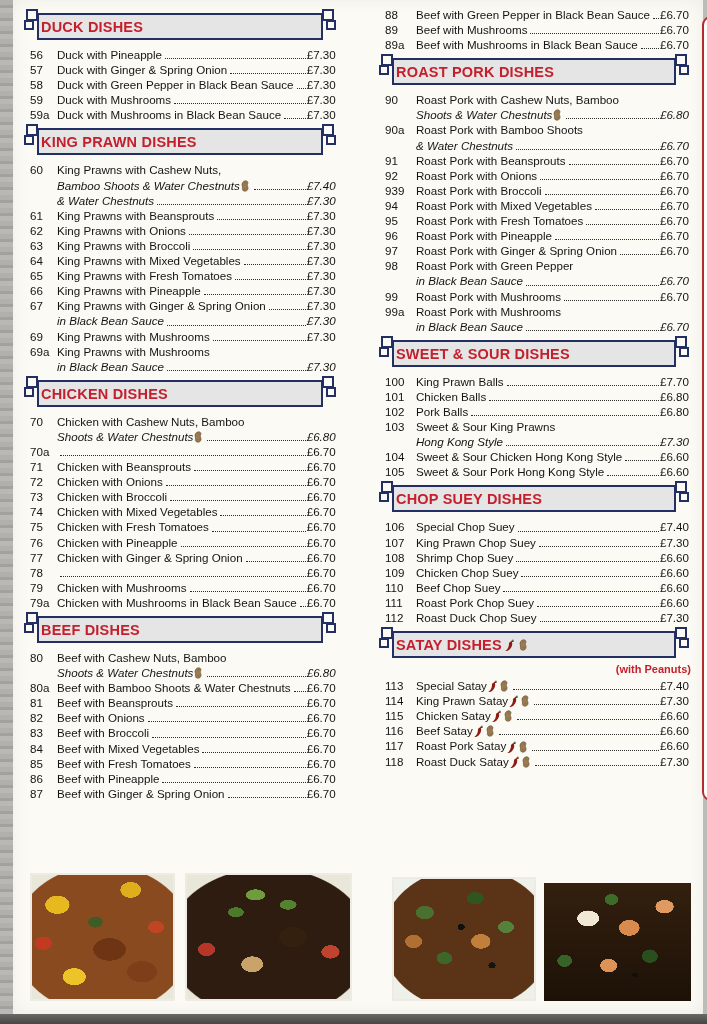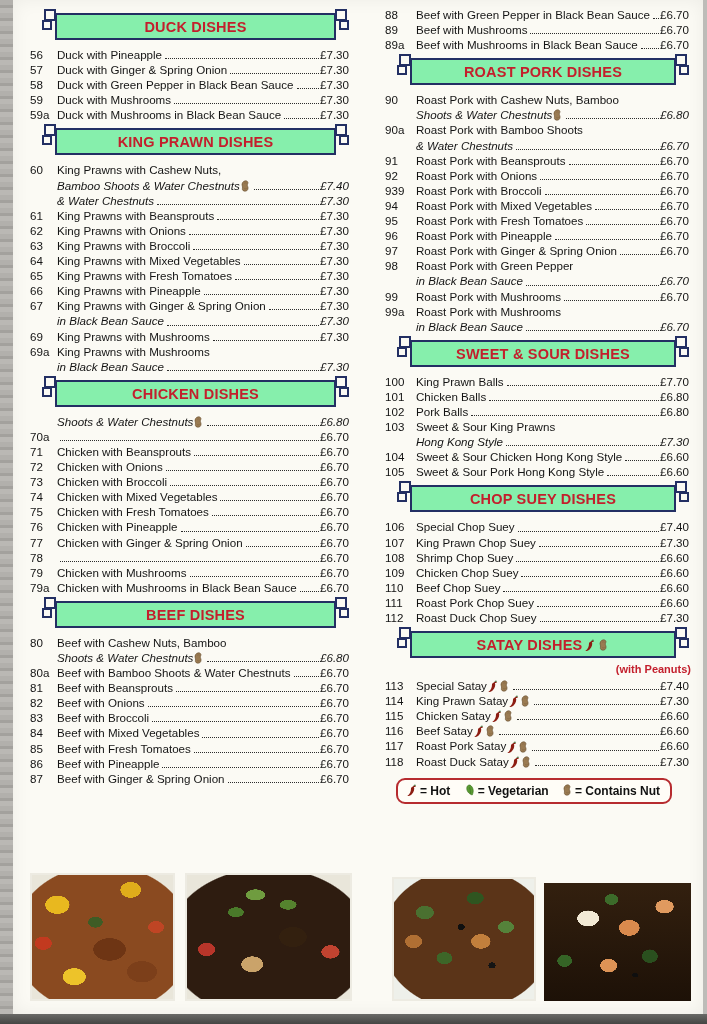--- a/index.html
+++ b/index.html
@@ -26,31 +26,30 @@
   .paper{
     position:absolute;left:13px;right:4px;top:0;bottom:10px;
     background:#fbfaf4;
     box-shadow:inset 0 0 18px rgba(0,0,0,0.06);
   }
   .cols{
     display:flex;
     padding:7px 0 0 17px;
     gap:34px;
   }
-  .col{display:flex;flex-direction:column;}
+  .col{display:flex;flex-direction:row;}
   .col-left{width:321px;}
   .col-right{width:306px;}
 
   
   .banner{
     position:relative;
-    margin:6px 15px 7px 25px;
+    margin:6px 15px 7px 7px;
     border:2.5px solid #232f63;
-    background:#86efac;
-    text-align:center;
+    background:#e5e5e5;
     padding:3px 2px 2px 2px;
   }
   .banner .title{
     color:#c31f2c;
     font-weight:bold;
     font-size:14.5px;
     letter-spacing:0.2px;
     display:inline-flex;align-items:center;gap:2px;
   }
   .corner{position:absolute;top:-6px;width:14px;height:26px;}
@@ -278,20 +277,24 @@
               <div class="item cont">
                 <span class="name">in Black Bean Sauce</span>
                 <span class="dots"></span>
                 <span class="price">£7.30</span>
               </div>
             </div>
             <div class="section">
               <div class="banner"><span class="corner cl"></span><span class="corner cr"></span><span class="title">
                   <span>CHICKEN DISHES</span>
                 </span></div>
+              <div class="item">
+                <span class="num">70</span>
+                <span class="name">Chicken with Cashew Nuts, Bamboo</span>
+              </div>
               <div class="item cont">
                 <span class="name">Shoots &amp; Water Chestnuts</span>
                 <span class="ic"><svg width="9" height="13" viewBox="0 0 9 13">
                     <path d="M4.5 .8c1.9 0 3 1.5 2.2 3-.5 1-.5 1.7 0 2.7.8 1.7.2 4.2-1.9 4.6-2.4.4-3.8-1.1-3.4-2.7.2-.9.2-1.8-.2-2.7C.4 3.8 2.1 .8 4.5 .8z" fill="#9a7b52" stroke="#6b5132" stroke-width=".7"></path>
                     <path d="M3.2 3.2c.8-.4 1.8-.4 2.5 0M3.2 8.6c.8.4 1.8.4 2.5 0" stroke="#7d6140" stroke-width=".6" fill="none"></path>
                   </svg></span>
                 <span class="dots"></span>
                 <span class="price">£6.80</span>
               </div>
               <div class="item">

